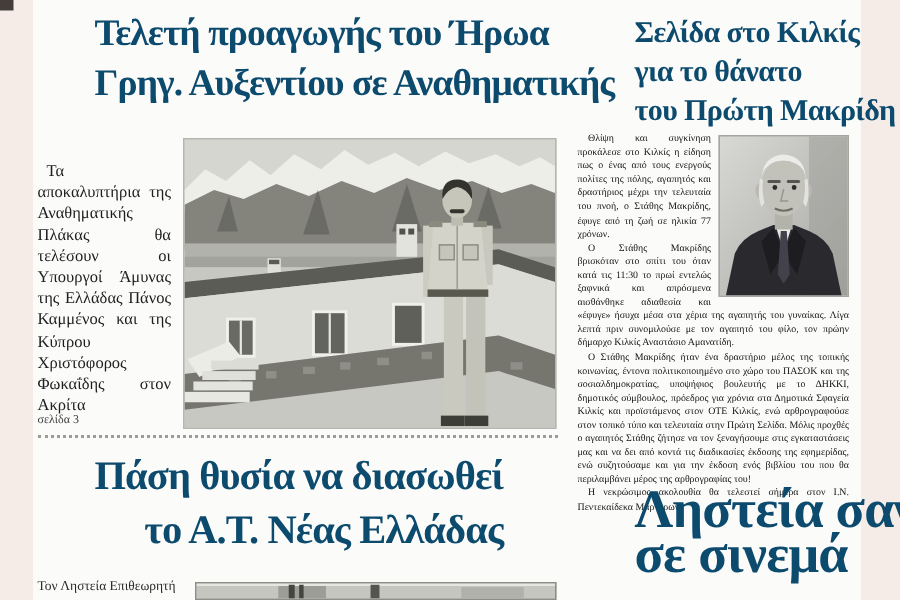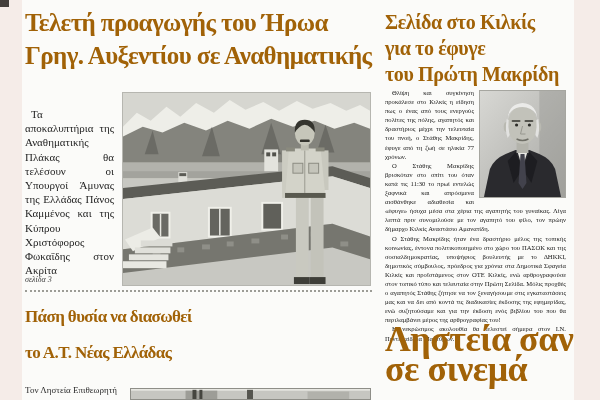--- a/index.html
+++ b/index.html
@@ -4,30 +4,30 @@
 <style>
   html,body{margin:0;padding:0;}
   body{background:#e7e0dc;font-family:"Liberation Serif","DejaVu Serif",serif;}
   .page{position:relative;width:600px;height:400px;background:#fbfbf9;overflow:hidden;color:#1b1b1b;}
 
   .margin-strip{position:absolute;top:0;height:400px;background:#f5ece8;}
   .margin-strip.left{left:0;width:22px;}
   .margin-strip.right{left:574px;width:26px;}
   .corner-mark{position:absolute;left:0;top:0;width:9px;height:7px;background:#443e3b;}
 
-  .hl{position:absolute;font-weight:bold;color:#a16207;}
+  .hl{position:absolute;font-weight:bold;color:#0c4a6e;margin-left:38px;}
   .hl .line{white-space:nowrap;}
   .hl-promotion{left:25px;top:6px;font-size:25px;line-height:33px;letter-spacing:-0.6px;}
-  .hl-police{left:25px;top:299px;font-size:17px;line-height:36px;letter-spacing:-0.6px;}
+  .hl-police{left:25px;top:299px;font-size:27px;line-height:36px;letter-spacing:-0.6px;text-align:right;}
   .hl-makridis{left:385px;top:9px;font-size:20px;line-height:26px;letter-spacing:-0.4px;}
   .hl-robbery{left:385px;top:324px;font-size:36px;line-height:30px;letter-spacing:-0.5px;}
 
   .teaser{position:absolute;left:25px;top:107px;width:89px;font-size:11px;line-height:14.2px;
           text-align:justify;color:#1e1e1e;text-indent:6px;}
-  .page-ref{position:absolute;left:25px;top:275px;font-size:8px;font-style:italic;color:#3c3c3c;}
+  .page-ref{position:absolute;left:25px;top:275px;font-size:8px;color:#3c3c3c;}
 
   .main-photo{position:absolute;left:122px;top:92px;width:249px;height:194px;
               border:1px solid #b6b6b0;box-sizing:border-box;background:#cfcfc9;}
   .main-photo svg,.portrait-photo svg,.bottom-photo svg{display:block;width:100%;height:100%;}
 
   .sep-dotted{position:absolute;left:25px;top:290px;width:347px;height:0;
               border-top:2px dotted #9c9c96;}
 
   .rb-body{position:absolute;left:385px;top:88px;width:181px;font-size:6.6px;line-height:9.1px;
            text-align:justify;color:#141414;}
@@ -154,21 +154,21 @@
       <rect x="55" y="2" width="32" height="10" fill="#9d9d97"></rect>
       <rect x="62" y="1" width="4" height="11" fill="#45453f"></rect>
       <rect x="69" y="1" width="3" height="11" fill="#45453f"></rect>
       <rect x="117" y="1" width="6" height="11" fill="#55554f"></rect>
       <rect x="178" y="3" width="42" height="9" fill="#b1b1ab"></rect>
     </svg>
   </div>
 
   <div class="hl hl-makridis">
     <div class="line">Σελίδα στο Κιλκίς</div>
-    <div class="line">για το έφυγε</div>
+    <div class="line">για το θάνατο</div>
     <div class="line">του Πρώτη Μακρίδη</div>
   </div>
 
   <div class="rb-body">
     <div class="portrait-photo">
       <svg viewBox="0 0 86 106" preserveAspectRatio="none">
         <defs>
           <linearGradient id="pg" x1="0" y1="0" x2="1" y2="1">
             <stop offset="0" stop-color="#d8d8d4"></stop>
               <stop offset="1" stop-color="#a7a7a3"></stop>

